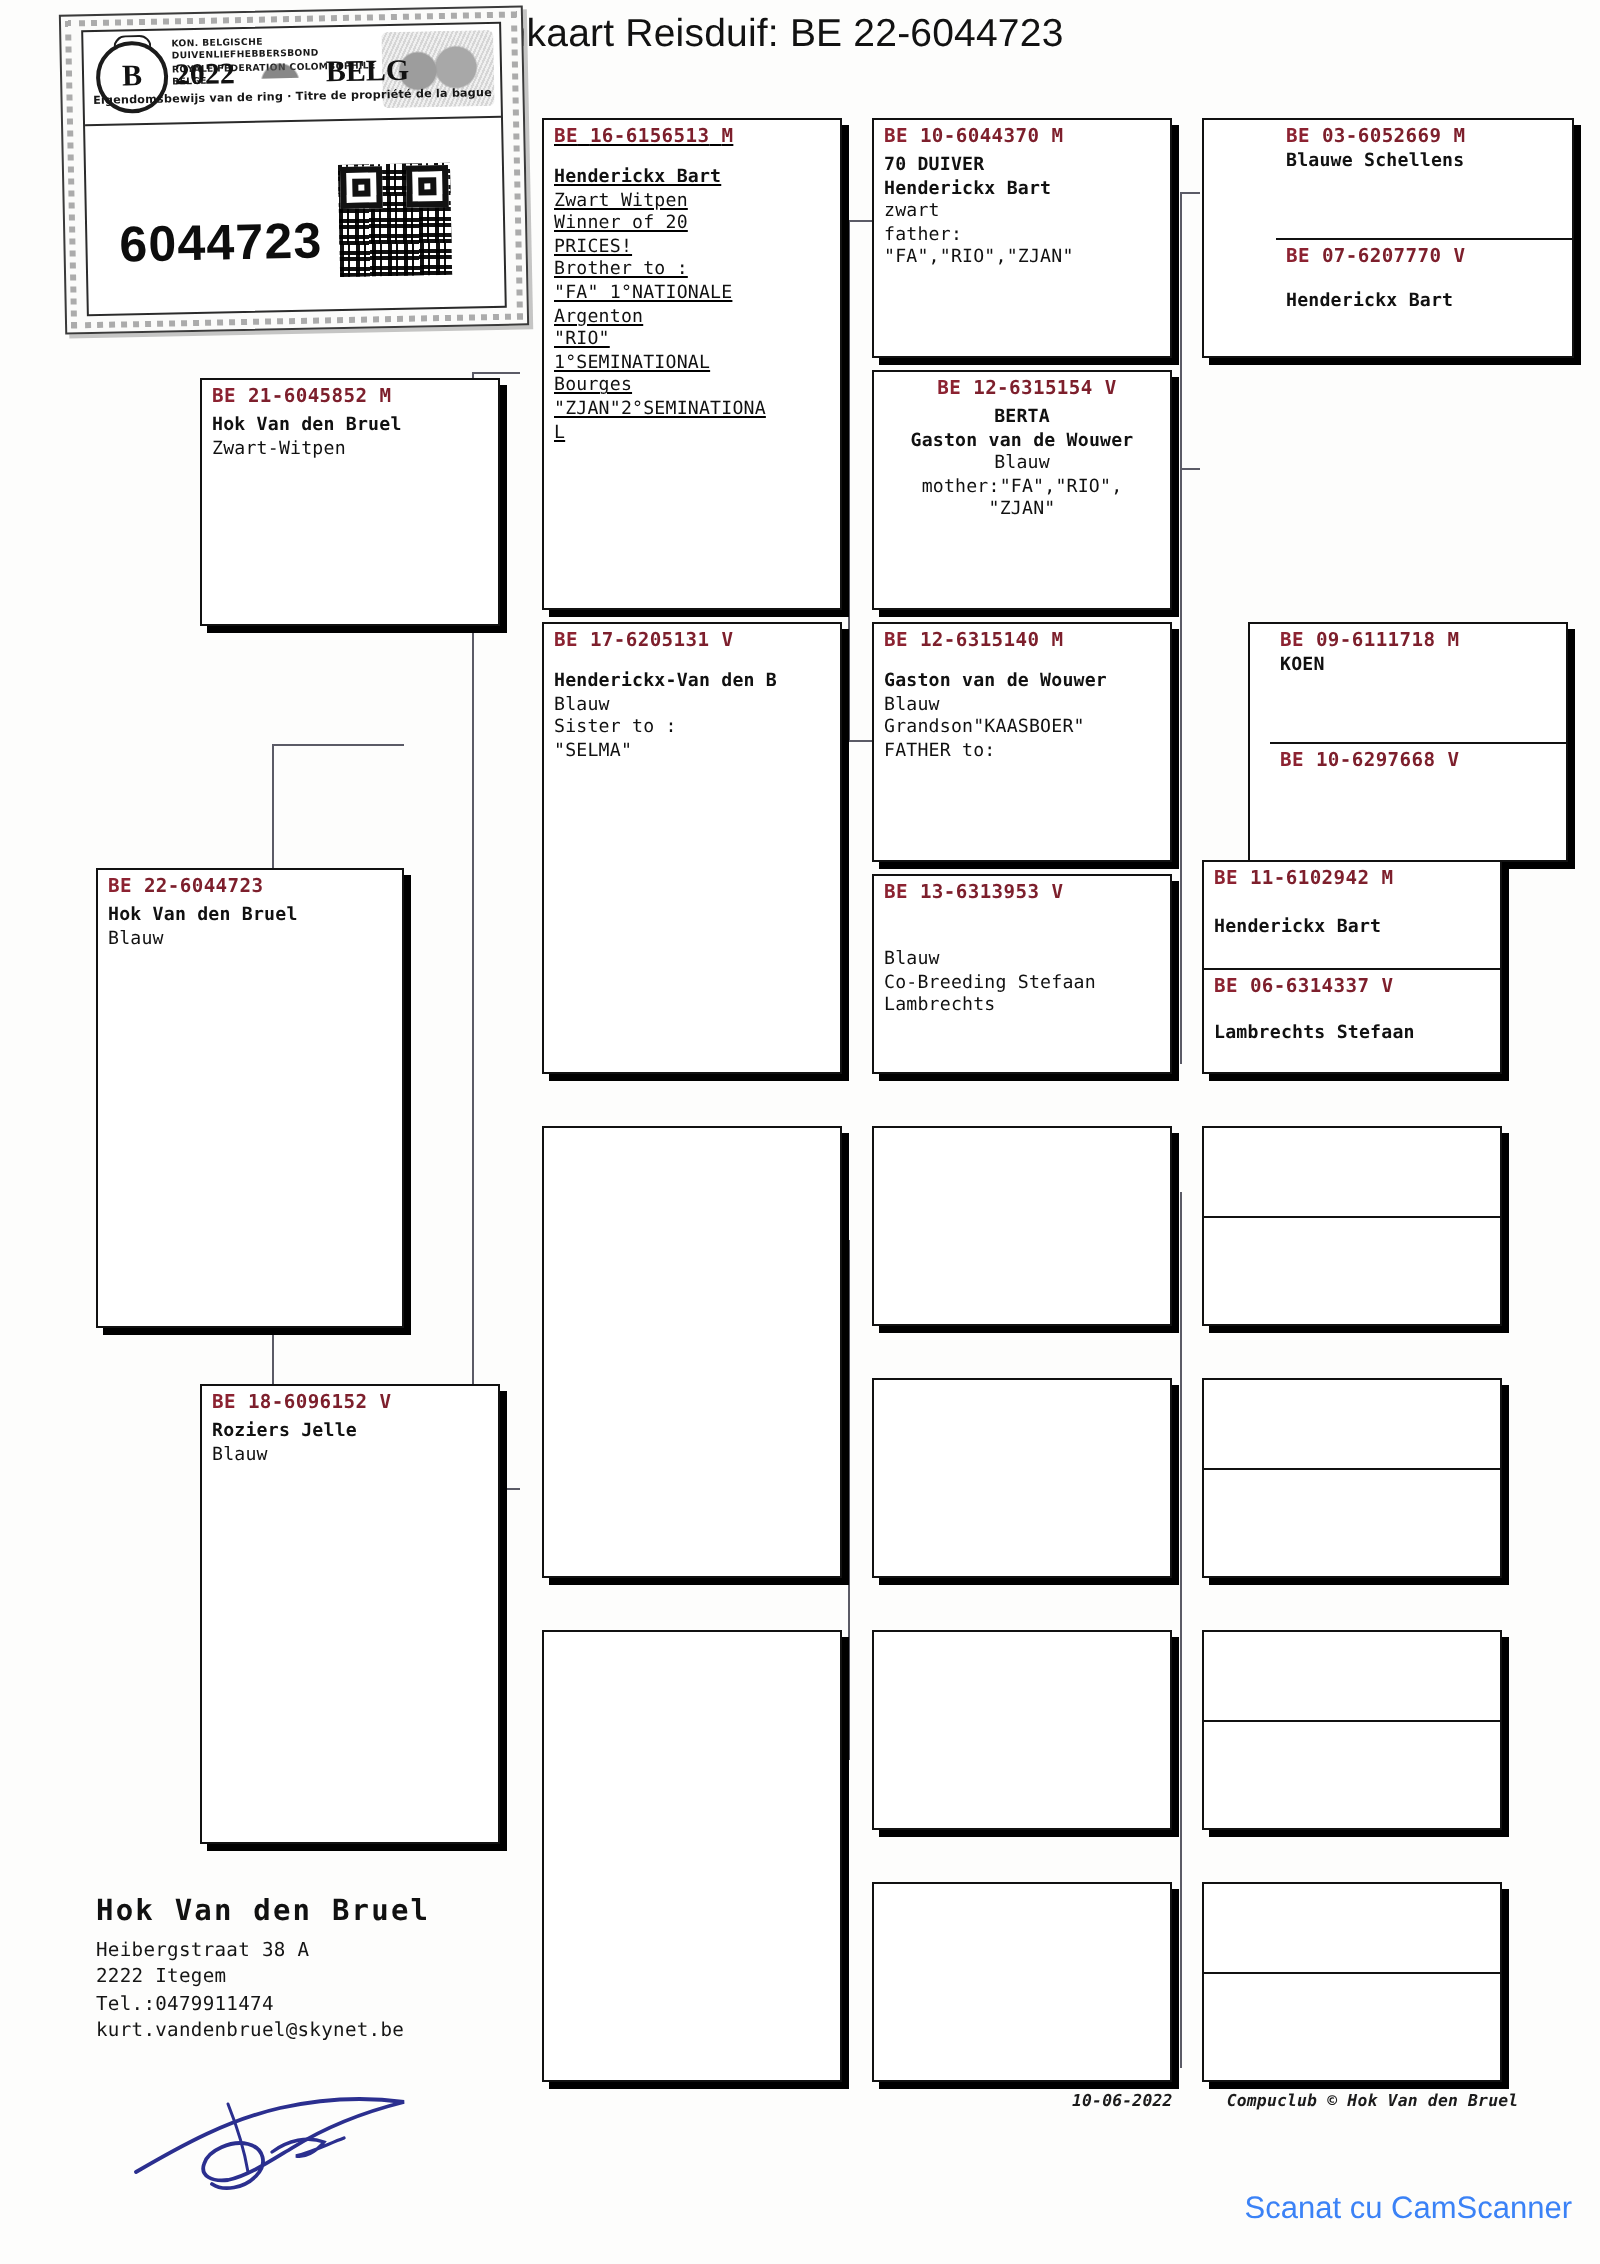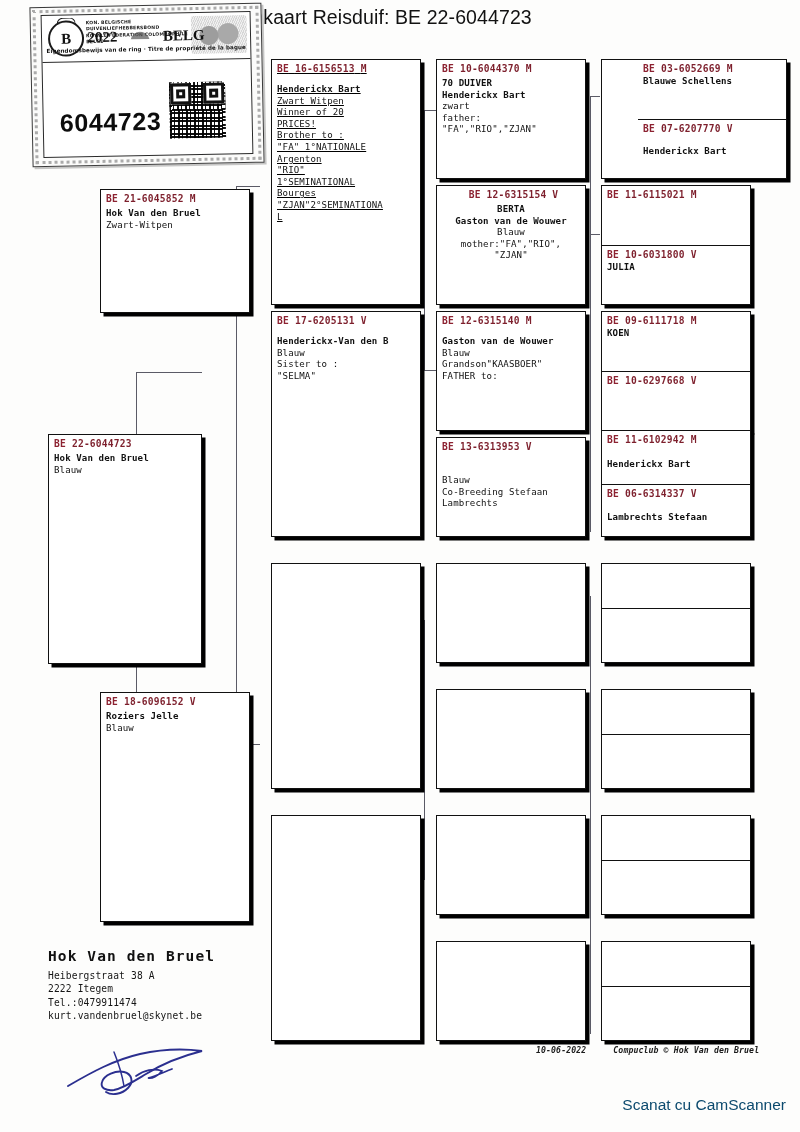--- a/index.html
+++ b/index.html
@@ -140,21 +140,21 @@
     pointer-events:none;
   }
   .credits{
     position:absolute;left:536px;top:1045px;
     font-size:8.2px;font-style:italic;font-weight:bold;color:#1b1b1b;letter-spacing:.1px;
     white-space:nowrap;
   }
   .credits .dt{margin-right:22px;}
   .camscanner{
     position:absolute;right:14px;top:1096px;
-    font-family:"Liberation Sans",sans-serif;font-size:15.5px;color:#0c4a6e;
+    font-family:"Liberation Sans",sans-serif;font-size:15.5px;color:#3b82f6;
   }
 </style>
 </head>
 <body>
 
 <div class="page">
 
   <div class="paper-noise"></div>
 
   <div class="doc-title">amkaart Reisduif: BE  22-6044723</div>
@@ -380,44 +380,22 @@
         <span class="be">BE</span>
         <span class="num">07-6207770</span>
         <span class="num">V</span>
       </div>
       <div class="body" style="padding-top:11px;">
         <div class="nm">Henderickx Bart</div>
       </div>
     </div>
   </div>
 
-  <div class="pbox split" style="left:601px;top:185px;width:148px;height:118px;">
-    <div class="half" style="height:59px;">
-      <div class="ring">
-        <span class="be">BE</span>
-        <span class="num">11-6115021</span>
-        <span class="num">M</span>
-      </div>
-      <div class="body">
-          <div class="nm"></div>
-        </div>
-    </div>
-    <div class="half" style="height:57px;">
-      <div class="ring">
-        <span class="be">BE</span>
-        <span class="num">10-6031800</span>
-        <span class="num">V</span>
-      </div>
-      <div class="body" style="padding-top:1px;">
-        <div class="it">JULIA</div>
-      </div>
-    </div>
-  </div>
-
-  <div class="pbox split" style="left:601px;top:311px;width:148px;height:118px;">
+
+  <div class="pbox split" style="left:624px;top:311px;width:148px;height:118px;padding-left:10px;">
     <div class="half" style="height:59px;">
       <div class="ring">
         <span class="be">BE</span>
         <span class="num">09-6111718</span>
         <span class="num">M</span>
       </div>
       <div class="body" style="padding-top:1px;">
         <div class="it">KOEN</div>
       </div>
     </div>

